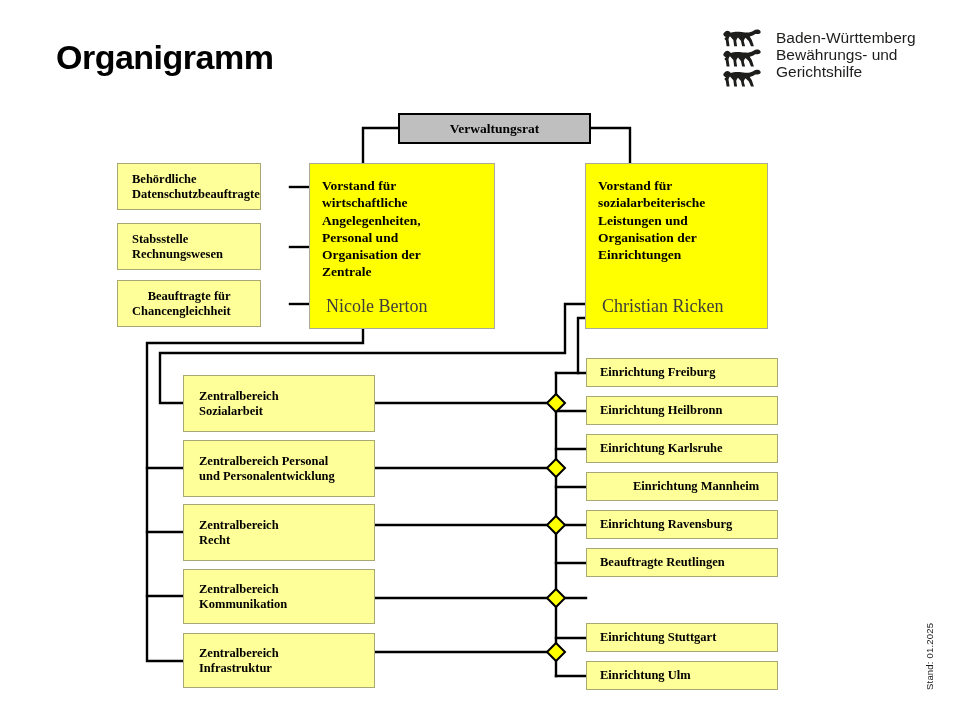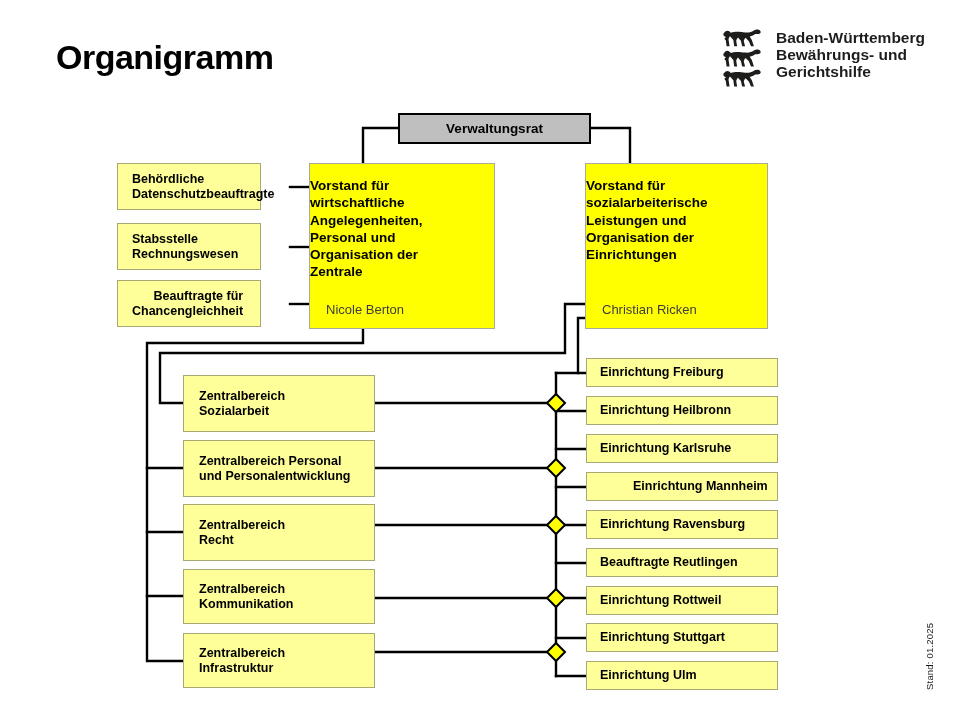--- a/index.html
+++ b/index.html
@@ -4,38 +4,38 @@
 <style>
   html,body{margin:0;padding:0;background:#fff;}
   #stage{
     position:relative;width:960px;height:720px;background:#ffffff;overflow:hidden;
     font-family:"Liberation Sans", sans-serif;color:#000;
   }
   .abs{position:absolute;box-sizing:border-box;}
   #page-title{left:56px;top:38px;font-size:34px;font-weight:bold;letter-spacing:-0.5px;}
   
   #logo-lions{left:722px;top:29px;width:42px;height:58px;}
-  #logo-text{left:776px;top:29px;font-size:15.5px;font-weight:bold;line-height:17px;color:#1d1d1b;white-space:pre-line;}
+  #logo-text{left:776px;top:29px;font-size:15.5px;font-weight:normal;line-height:17px;color:#1d1d1b;white-space:pre-line;}
   
   #wires{left:0;top:0;width:960px;height:720px;}
   #wires polyline,#wires line{stroke:#000;stroke-width:2.4;fill:none;stroke-linecap:square;}
   #wires .diamond{fill:#ffff00;stroke:#000;stroke-width:2;}
   
-  .box{position:absolute;box-sizing:border-box;}
+  .box{position:absolute;box-sizing:border-box;font-family:Liberation Serif, serif;}
   .council{background:#bfbfbf;border:2px solid #000;display:flex;align-items:center;justify-content:center;
            font-size:13.5px;font-weight:bold;}
   .bright{background:#ffff00;border:1px solid #aaaa99;}
   .pale{background:#ffff99;border:1px solid #a8a874;}
   .label{white-space:pre-line;font-weight:bold;font-size:12.5px;line-height:15px;}
   .staff{left:117px;width:144px;height:47px;display:flex;align-items:center;padding-left:14px;}
   .zb{left:183px;width:192px;display:flex;align-items:center;padding-left:15px;}
   .fac{left:586px;width:192px;height:29px;display:flex;align-items:center;padding-left:13px;}
-  .board{padding:13px 8px 0 0;}
+  .board{padding:13px 8px 0 12px;}
   .board .title{white-space:pre-line;font-weight:bold;font-size:13.5px;line-height:17.3px;}
-  .board .person{position:absolute;left:16px;bottom:11px;font-size:13px;font-weight:normal;color:#3d3d3d;}
+  .board .person{position:absolute;left:16px;bottom:11px;font-size:18px;font-weight:normal;color:#3d3d3d;}
   
   #stand-note{left:924px;top:612px;height:78px;writing-mode:vertical-rl;transform:rotate(180deg);
               font-size:9.5px;color:#1a1a1a;letter-spacing:0.2px;}
 </style>
 </head>
 <body>
 
 <div id="stage">
 
   <svg id="wires" class="abs" viewBox="0 0 960 720" xmlns="http://www.w3.org/2000/svg">
@@ -164,23 +164,20 @@
   </div>
   <div class="box pale fac" style="top:472px;padding-left:46px;">
     <span class="label">Einrichtung Mannheim</span>
   </div>
   <div class="box pale fac" style="top:510px;">
     <span class="label">Einrichtung Ravensburg</span>
   </div>
   <div class="box pale fac" style="top:548px;">
     <span class="label">Beauftragte Reutlingen</span>
   </div>
-  <div class="box pale fac" style="top:586px;">
-    <span class="label">Einrichtung Rottweil</span>
-  </div>
   <div class="box pale fac" style="top:623px;">
     <span class="label">Einrichtung Stuttgart</span>
   </div>
   <div class="box pale fac" style="top:661px;">
     <span class="label">Einrichtung Ulm</span>
   </div>
 
   <div id="stand-note" class="abs">Stand: 01.2025</div>
 
 </div>

